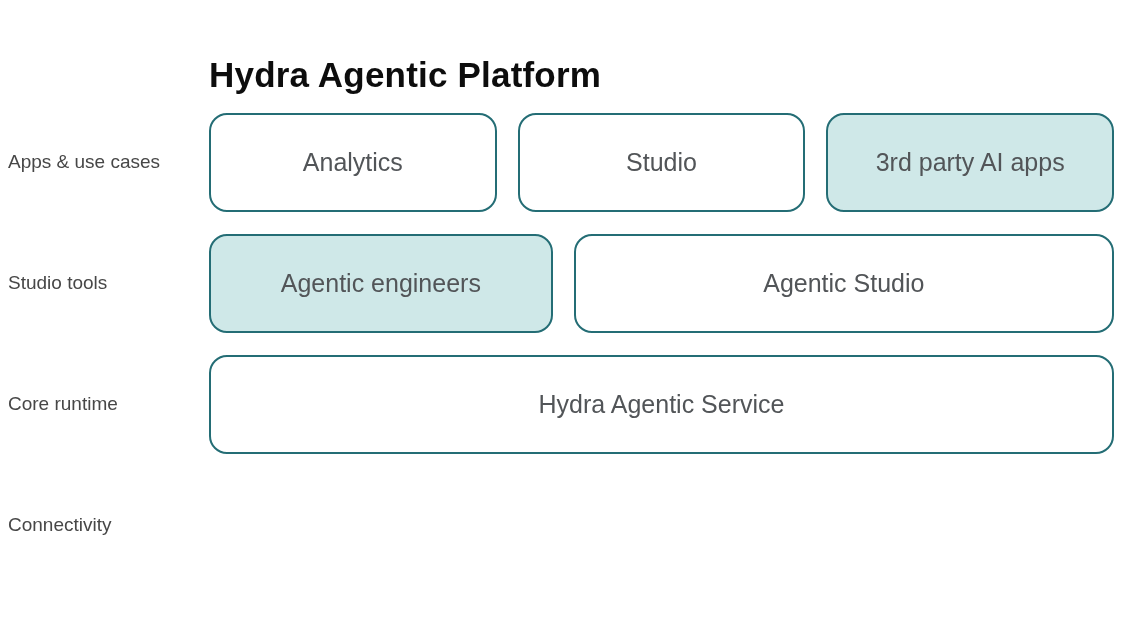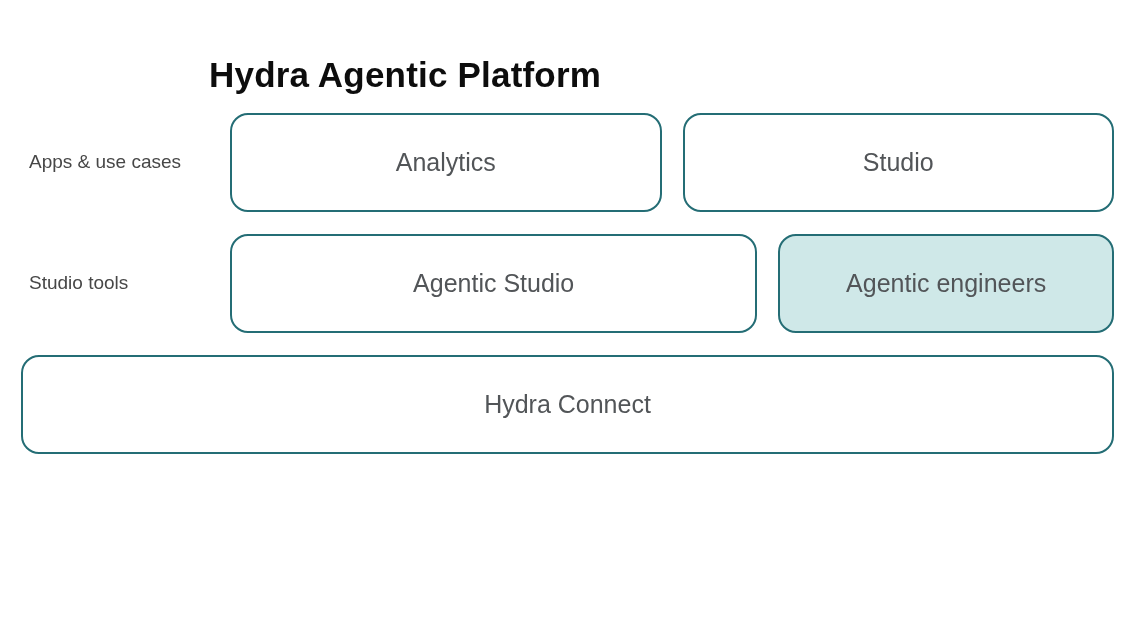--- a/index.html
+++ b/index.html
@@ -31,21 +31,20 @@
     top: 113px;
     left: 0;
     width: 1142px;
     display: flex;
     flex-direction: column;
     gap: 22px;
   }
   .row {
     display: flex;
     height: 99px;
-    padding-left: 21px;
   }
   .row-label {
     width: 209px;
     box-sizing: border-box;
     padding-left: 8px;
     padding-right: 14px;
     display: flex;
     align-items: center;
     font-size: 19px;
     color: var(--label-color, #474747);
@@ -83,28 +82,33 @@
 <body>
 
 <div id="stage">
   <div class="title">Hydra Agentic Platform</div>
   <div class="rows">
       <div class="row">
         <div class="row-label">Apps &amp; use cases</div>
         <div class="boxes">
           <div class="box">Analytics</div>
           <div class="box">Studio</div>
+          <div class="box highlight">3rd party AI apps</div>
         </div>
       </div>
       <div class="row">
         <div class="row-label">Studio tools</div>
         <div class="boxes">
+          <div class="box highlight flex-sm">Agentic engineers</div>
           <div class="box flex-lg">Agentic Studio</div>
-          <div class="box highlight flex-sm">Agentic engineers</div>
         </div>
       </div>
       <div class="row">
+        <div class="row-label">Core runtime</div>
         <div class="boxes">
-          <div class="box">Hydra Connect</div>
+          <div class="box">Hydra Agentic Service</div>
         </div>
+      </div>
+      <div class="row">
+        <div class="row-label">Connectivity</div>
       </div>
     </div>
 </div>
 
 </body></html>

